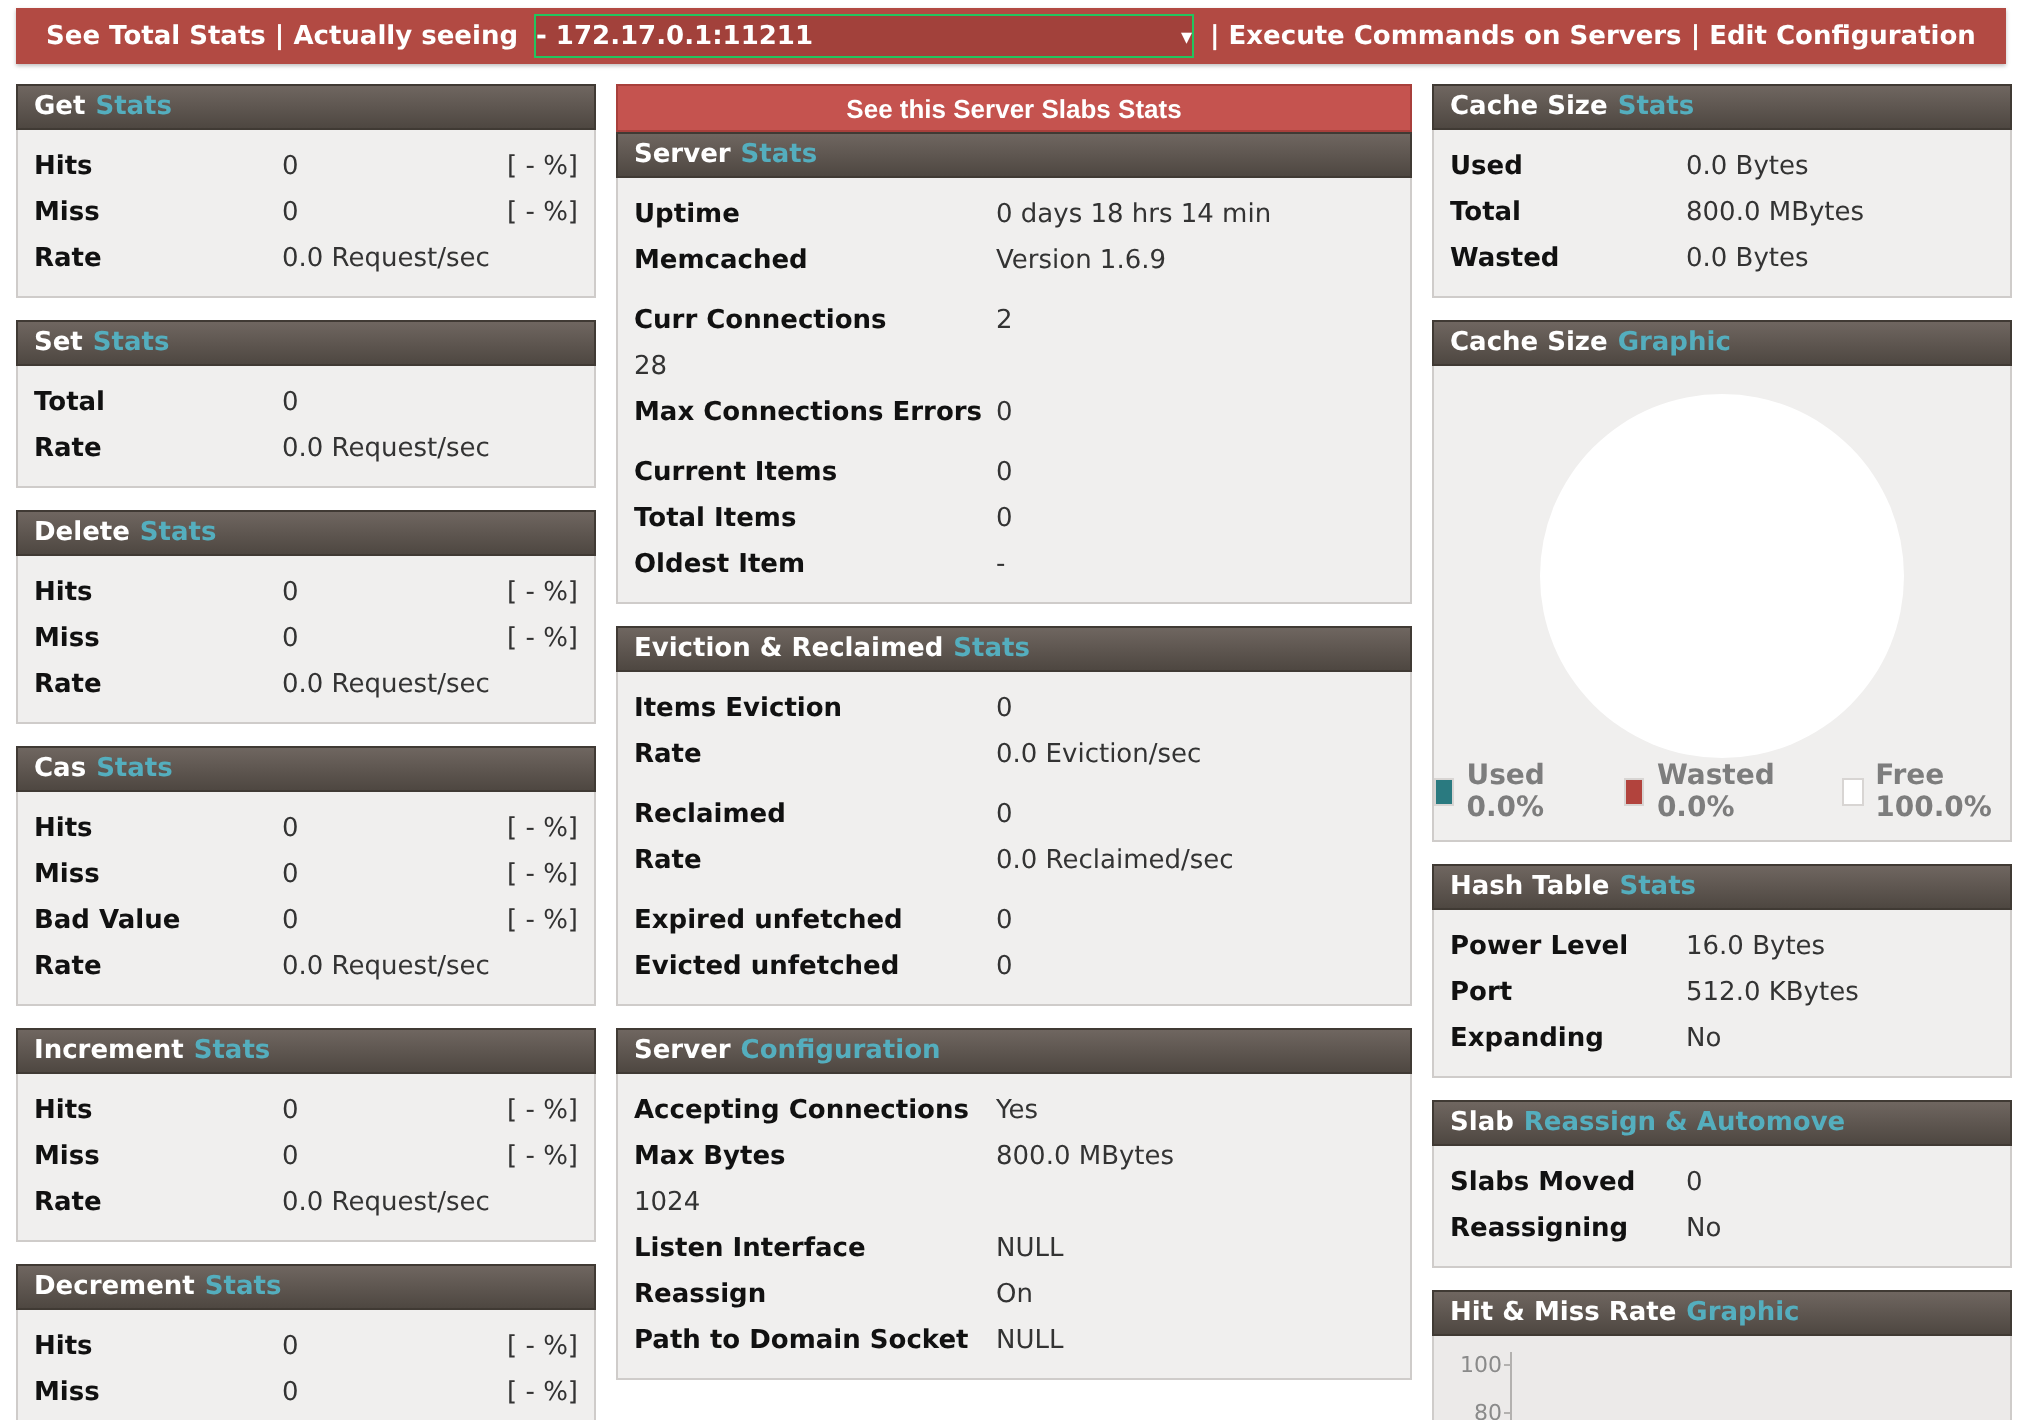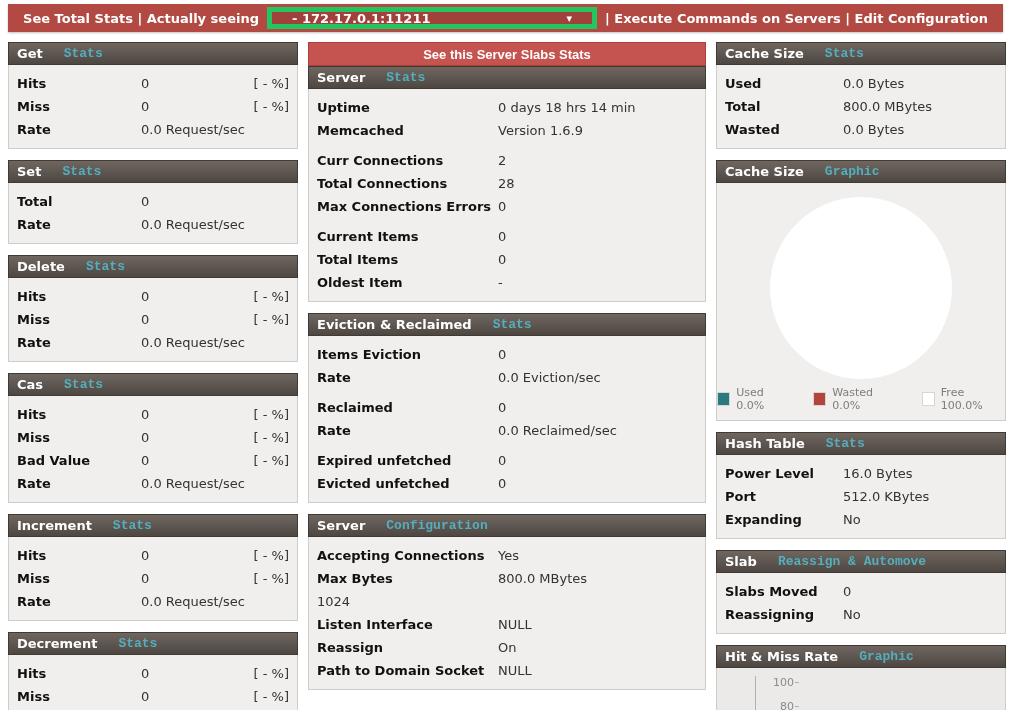--- a/index.html
+++ b/index.html
@@ -3,35 +3,35 @@
 <meta charset="utf-8">
 <style>
   * { box-sizing: border-box; margin: 0; padding: 0; }
   html,body { width:1011px; height:710px; overflow:hidden; background:#fff;
     font-family:"DejaVu Sans","Liberation Sans",sans-serif; font-size:13px; color:#333; }
 
   
   .topbar { margin:4px 8px 10px 8px; height:28px; background:#b24a43;
     display:flex; align-items:center; justify-content:center; gap:8px;
     color:#fff; font-weight:bold; font-size:13px; box-shadow:0 1px 2px rgba(0,0,0,.25); }
-  .server-select { width:330px; height:22px; background:#a2413b; border:5px solid #22c55e;
-    display:flex; align-items:center; padding:0 20px; color:#fff; font-weight:bold;
+  .server-select { width:330px; height:22px; background:#a2413b; border:1px solid #22c55e;
+    display:flex; align-items:center; padding:0 0; color:#fff; font-weight:bold;
     cursor:pointer; }
   .server-select .sel-text { flex:1; white-space:nowrap; overflow:hidden; }
   .server-select .chev { font-size:11px; color:#fff; }
 
   
   .cols { display:grid; grid-template-columns:290px 398px 290px; column-gap:10px; margin:0 8px; }
 
   
   .panel-slot { margin-bottom:11px; }
   .panel-header { height:23px; padding:3px 8px; background:linear-gradient(#6f6660,#4e4741);
     border:1px solid #403a34; color:#fff; font-weight:bold; font-size:13px;
     display:flex; align-items:center; }
-  .t-accent { color:#54aebe; margin-left:21px;font-family:Liberation Mono, monospace; }
+  .t-accent { color:#54aebe; margin-left:5px; }
   .panel-body { background:#f0efee; border:1px solid #cfccca; border-top:none; padding:7px 8px; }
   .stat-row { display:flex; align-items:flex-end; padding:3px 0; line-height:17px; }
   .stat-row.group-break { margin-top:7px; }
   .row-label { font-weight:bold; color:#111; }
   .row-value { color:#333; }
   .row-extra { margin-left:auto; color:#333; }
   .col-left  .row-label { width:124px; flex:none; }
   .col-middle .row-label { width:181px; flex:none; }
   .col-right .row-label { width:118px; flex:none; }
 
@@ -42,27 +42,27 @@
 
   
   .pie-body { background:#f0efee; border:1px solid #cfccca; border-top:none; height:238px;
     position:relative; }
   .pie-circle { width:182px; height:182px; border-radius:50%; background:#fff;
     position:absolute; left:50%; top:14px; transform:translateX(-50%); }
   .pie-legend { position:absolute; bottom:8px; left:0; right:0; display:flex;
     justify-content:center; gap:22px; }
   .legend-item { display:flex; align-items:center; gap:6px; }
   .legend-swatch { width:14px; height:14px; display:inline-block; border:1px solid #d8d5d3; }
-  .legend-label { color:#7d7d7d; font-size:11px; }
+  .legend-label { color:#7d7d7d; font-size:14px;font-weight:bold; }
 
   
   .graph-body { background:#eceae9; border:1px solid #cfccca; border-top:none; height:80px;
     position:relative; }
   .graph-axis { position:absolute; left:38px; top:8px; bottom:-10px; width:1px; background:#b3b1af; }
-  .graph-tick { position:absolute; right:0; display:flex; align-items:center;padding-left:43px; }
+  .graph-tick { position:absolute; right:0; display:flex; align-items:center; }
   .graph-tick .tick-label { width:34px; text-align:right; color:#8a8a8a; font-size:11px; }
   .graph-tick .tick-dash { width:4px; height:1px; background:#b3b1af; margin-left:1px; }
   .tick-0 { top:8px;  left:0; right:auto; }
   .tick-1 { top:32px; left:0; right:auto; }
 </style>
 </head>
 <body>
 
 <div class="topbar">
   <span>See Total Stats | Actually seeing</span>
@@ -220,21 +220,20 @@
           </div>
           <div class="stat-row">
             <span class="row-label">Memcached</span>
             <span class="row-value">Version 1.6.9</span>
           </div>
           <div class="stat-row group-break">
             <span class="row-label">Curr Connections</span>
             <span class="row-value">2</span>
           </div>
           <div class="stat-row">
-            <span class="row-label">Total Connections</span>
             <span class="row-value">28</span>
           </div>
           <div class="stat-row">
             <span class="row-label">Max Connections Errors</span>
             <span class="row-value">0</span>
           </div>
           <div class="stat-row group-break">
             <span class="row-label">Current Items</span>
             <span class="row-value">0</span>
           </div>

